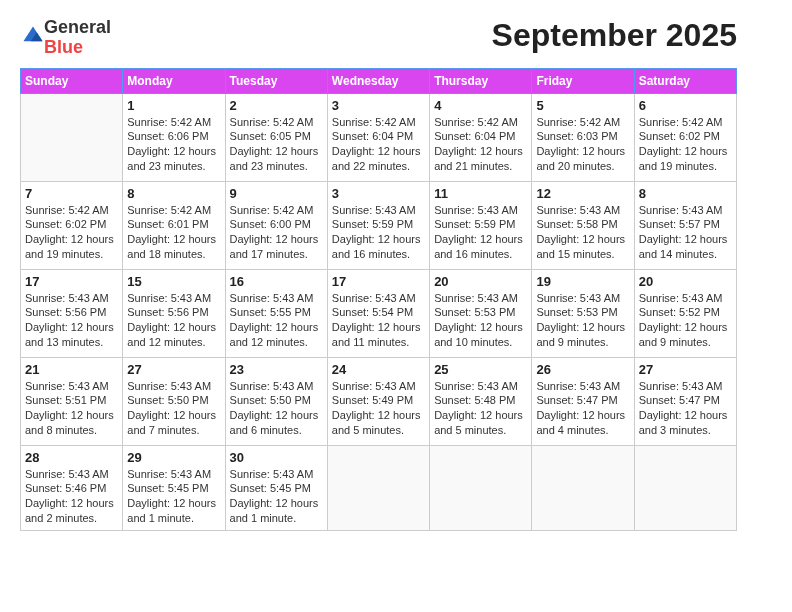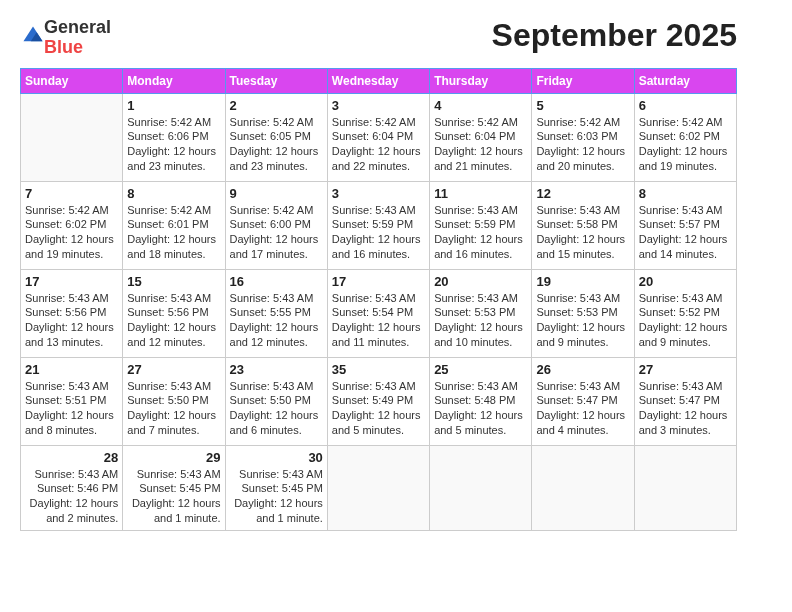--- a/index.html
+++ b/index.html
@@ -82,21 +82,20 @@
     .day-info {
       font-size: 11px;
       color: #333;
       line-height: 1.35;
     }
     .empty-cell {
       background: #f9f9f9;
     }
     .last-row td {
       height: 75px;
-      text-align: right;
     }
   </style>
 </head>
 <body>
 
 <div class="page">
   <div class="header">
     <div class="logo">
       <div>
         <svg class="logo-icon" viewBox="0 0 30 30">
@@ -290,21 +289,21 @@
 and 7 minutes.</div>
           </td>
           <td>
             <span class="day-num">23</span>
             <div class="day-info" style="white-space: pre-line;">Sunrise: 5:43 AM
 Sunset: 5:50 PM
 Daylight: 12 hours
 and 6 minutes.</div>
           </td>
           <td>
-            <span class="day-num">35</span>
+            <span class="day-num">24</span>
             <div class="day-info" style="white-space: pre-line;">Sunrise: 5:43 AM
 Sunset: 5:49 PM
 Daylight: 12 hours
 and 5 minutes.</div>
           </td>
           <td>
             <span class="day-num">25</span>
             <div class="day-info" style="white-space: pre-line;">Sunrise: 5:43 AM
 Sunset: 5:48 PM
 Daylight: 12 hours

